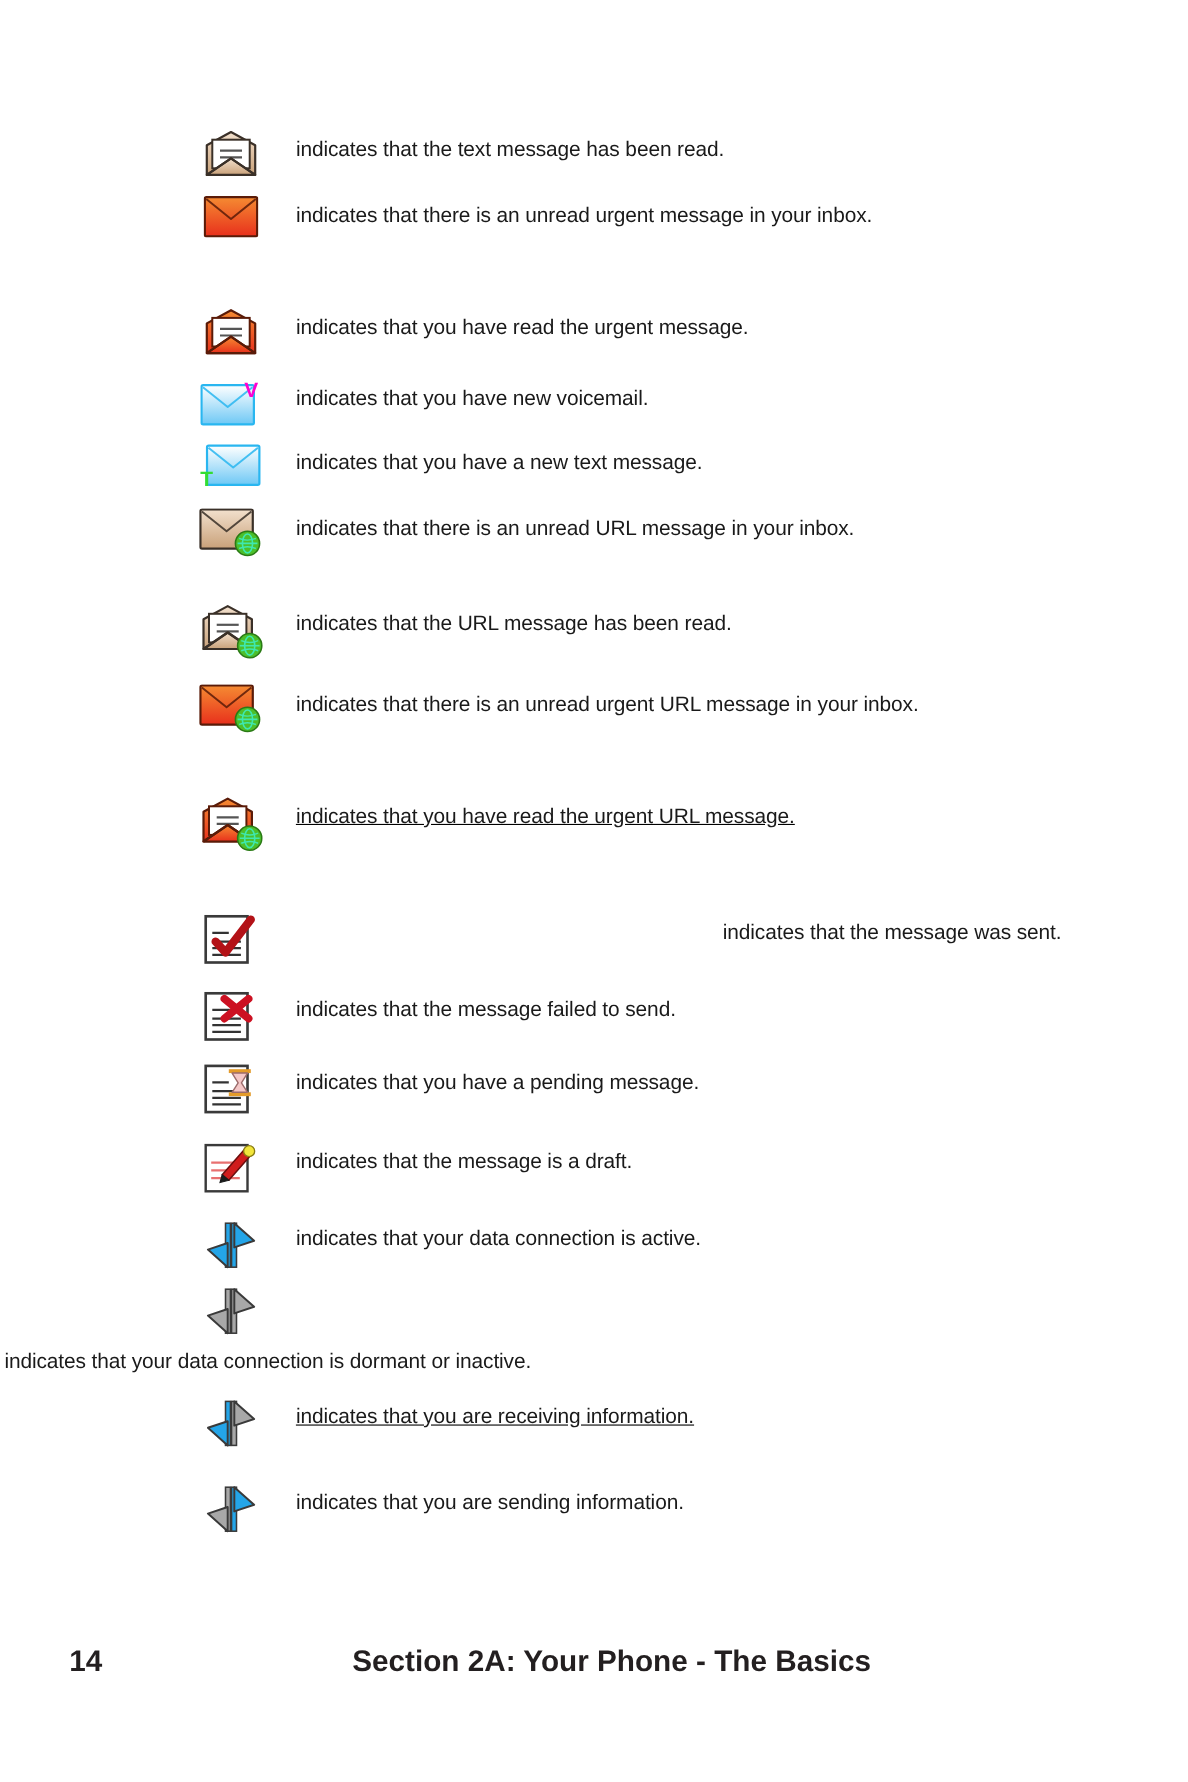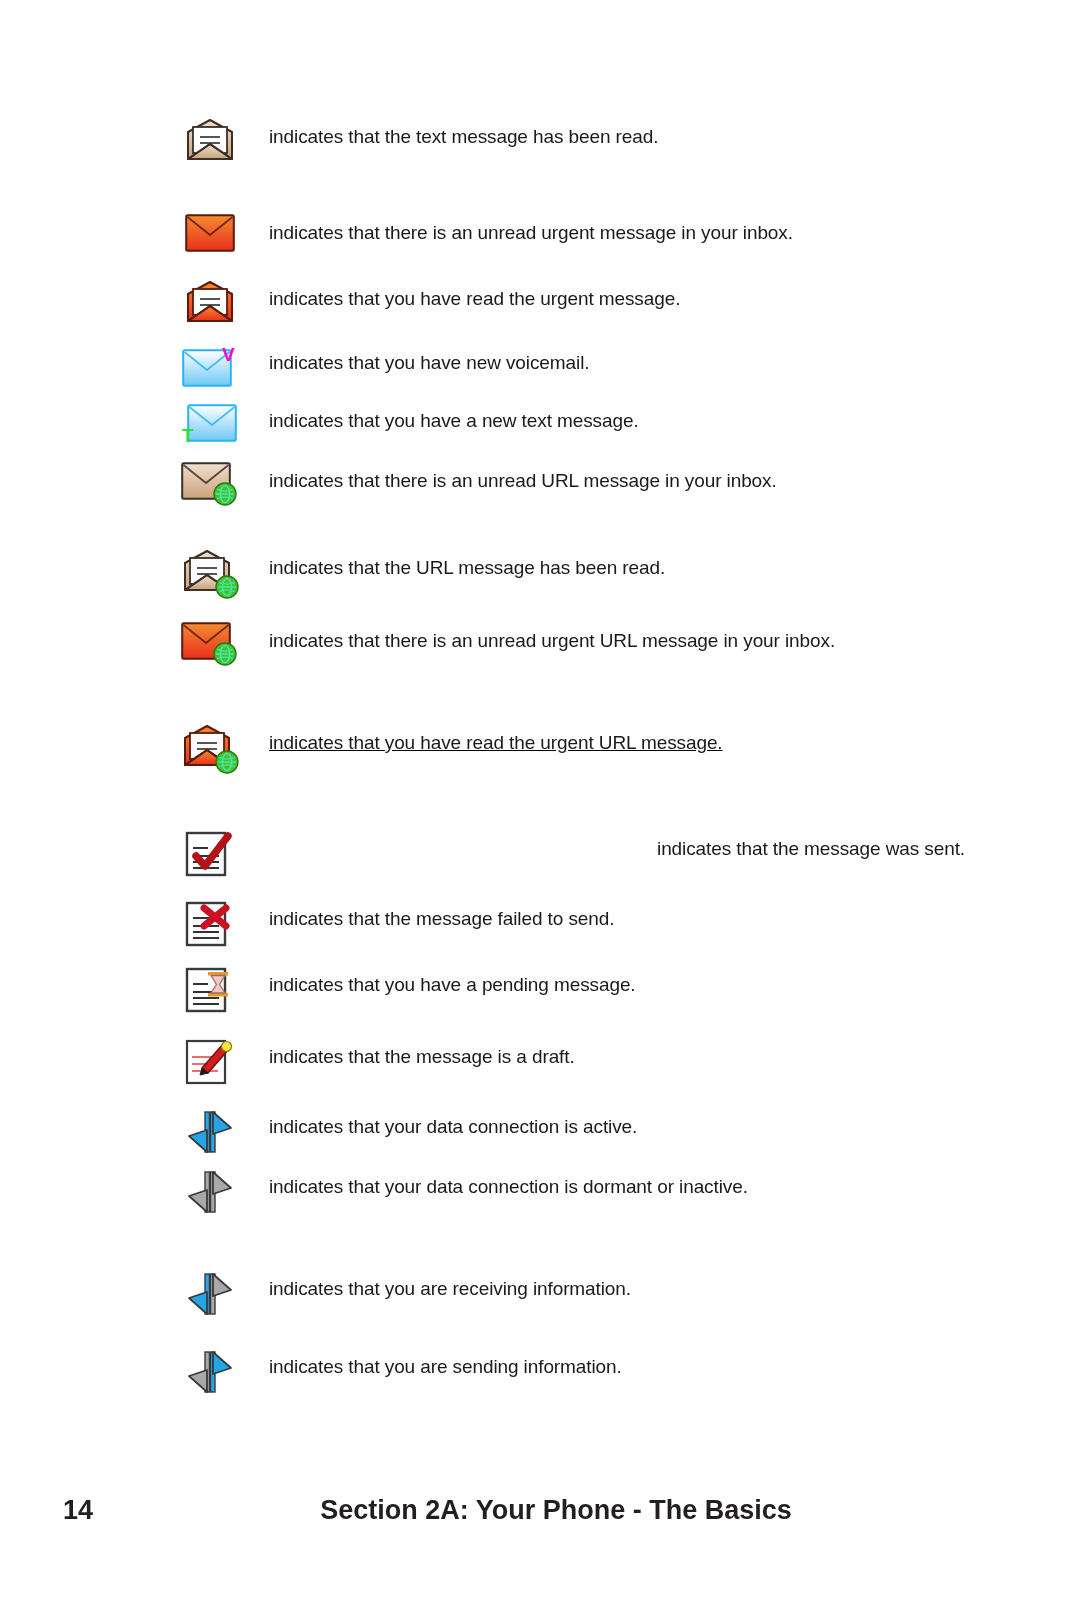--- a/index.html
+++ b/index.html
@@ -92,21 +92,21 @@
             <path d="M4 14 L26 2 L48 14 L48 41 L4 41 Z" fill="url(#gi0)" stroke="#3a3028" stroke-width="2" stroke-linejoin="round"></path>
             <rect x="9" y="9" width="34" height="26" fill="#ffffff" stroke="#3a3028" stroke-width="1.8"></rect>
             <line x1="16" y1="19" x2="36" y2="19" stroke="#555" stroke-width="2"></line>
             <line x1="16" y1="25" x2="36" y2="25" stroke="#555" stroke-width="2"></line>
             <path d="M4 41 L26 26 L48 41 Z" fill="url(#gi0)" stroke="#3a3028" stroke-width="2" stroke-linejoin="round"></path>
             <path d="M4 41 L26 26 L48 41" fill="none" stroke="#3a3028" stroke-width="2" stroke-linejoin="round"></path>
           </svg>
         </div>
         <div class="text-cell">indicates that the text message has been read.</div>
       </div>
-      <div class="row" style="position: absolute; left: 0px; top: 176px; margin-top: 36px;">
+      <div class="row" style="position: absolute; left: 0px; top: 176px;">
         <div class="icon-cell" style="margin-left: 155px;">
           <svg width="50" height="38" viewBox="0 0 50 38" xmlns="http://www.w3.org/2000/svg">
             <defs>
               <linearGradient id="gi1" x1="0" y1="0" x2="0" y2="1">
                 <stop offset="0" stop-color="#f58b32"></stop>
                 <stop offset="1" stop-color="#e8301c"></stop>
               </linearGradient>
             </defs>
             <rect x="1.2" y="1.2" width="47.6" height="35.6" rx="1.5" fill="url(#gi1)" stroke="#5a1b08" stroke-width="2"></rect>
             <path d="M2.5 3 L25 21 L47.5 3" fill="none" stroke="#5a1b08" stroke-width="1.8" stroke-linejoin="round" opacity="0.85"></path>
@@ -316,32 +316,32 @@
         <div class="icon-cell" style="margin-left: 155px;">
           <svg width="50" height="50" viewBox="0 0 50 50" xmlns="http://www.w3.org/2000/svg">
             <rect x="20" y="4" width="4.5" height="40" fill="#24a5e8" stroke="#3a3a3a" stroke-width="1.4"></rect>
             <path d="M22 22 L22 44 L4 28 Z" fill="#24a5e8" stroke="#3a3a3a" stroke-width="1.8" stroke-linejoin="round"></path>
             <rect x="25.5" y="4" width="4.5" height="40" fill="#24a5e8" stroke="#3a3a3a" stroke-width="1.4"></rect>
             <path d="M28 26 L28 4 L46 20 Z" fill="#24a5e8" stroke="#3a3a3a" stroke-width="1.8" stroke-linejoin="round"></path>
           </svg>
         </div>
         <div class="text-cell">indicates that your data connection is active.</div>
       </div>
-      <div class="row" style="position: absolute; left: 0px; top: 1166px;">
+      <div class="row" style="position: absolute; left: 0px; top: 1166px; flex-direction: column;">
         <div class="icon-cell" style="margin-left: 155px;">
           <svg width="50" height="50" viewBox="0 0 50 50" xmlns="http://www.w3.org/2000/svg">
             <rect x="20" y="4" width="4.5" height="40" fill="#a8a8a8" stroke="#3a3a3a" stroke-width="1.4"></rect>
             <path d="M22 22 L22 44 L4 28 Z" fill="#a8a8a8" stroke="#3a3a3a" stroke-width="1.8" stroke-linejoin="round"></path>
             <rect x="25.5" y="4" width="4.5" height="40" fill="#a8a8a8" stroke="#3a3a3a" stroke-width="1.4"></rect>
             <path d="M28 26 L28 4 L46 20 Z" fill="#a8a8a8" stroke="#3a3a3a" stroke-width="1.8" stroke-linejoin="round"></path>
           </svg>
         </div>
         <div class="text-cell">indicates that your data connection is dormant or inactive.</div>
       </div>
-      <div class="row" style="position: absolute; left: 0px; top: 1268px;">
+      <div class="row" style="position: absolute; left: 0px; top: 1268px; text-decoration: underline;">
         <div class="icon-cell" style="margin-left: 155px;">
           <svg width="50" height="50" viewBox="0 0 50 50" xmlns="http://www.w3.org/2000/svg">
             <rect x="20" y="4" width="4.5" height="40" fill="#24a5e8" stroke="#3a3a3a" stroke-width="1.4"></rect>
             <path d="M22 22 L22 44 L4 28 Z" fill="#24a5e8" stroke="#3a3a3a" stroke-width="1.8" stroke-linejoin="round"></path>
             <rect x="25.5" y="4" width="4.5" height="40" fill="#a8a8a8" stroke="#3a3a3a" stroke-width="1.4"></rect>
             <path d="M28 26 L28 4 L46 20 Z" fill="#a8a8a8" stroke="#3a3a3a" stroke-width="1.8" stroke-linejoin="round"></path>
           </svg>
         </div>
         <div class="text-cell">indicates that you are receiving information.</div>
       </div>

